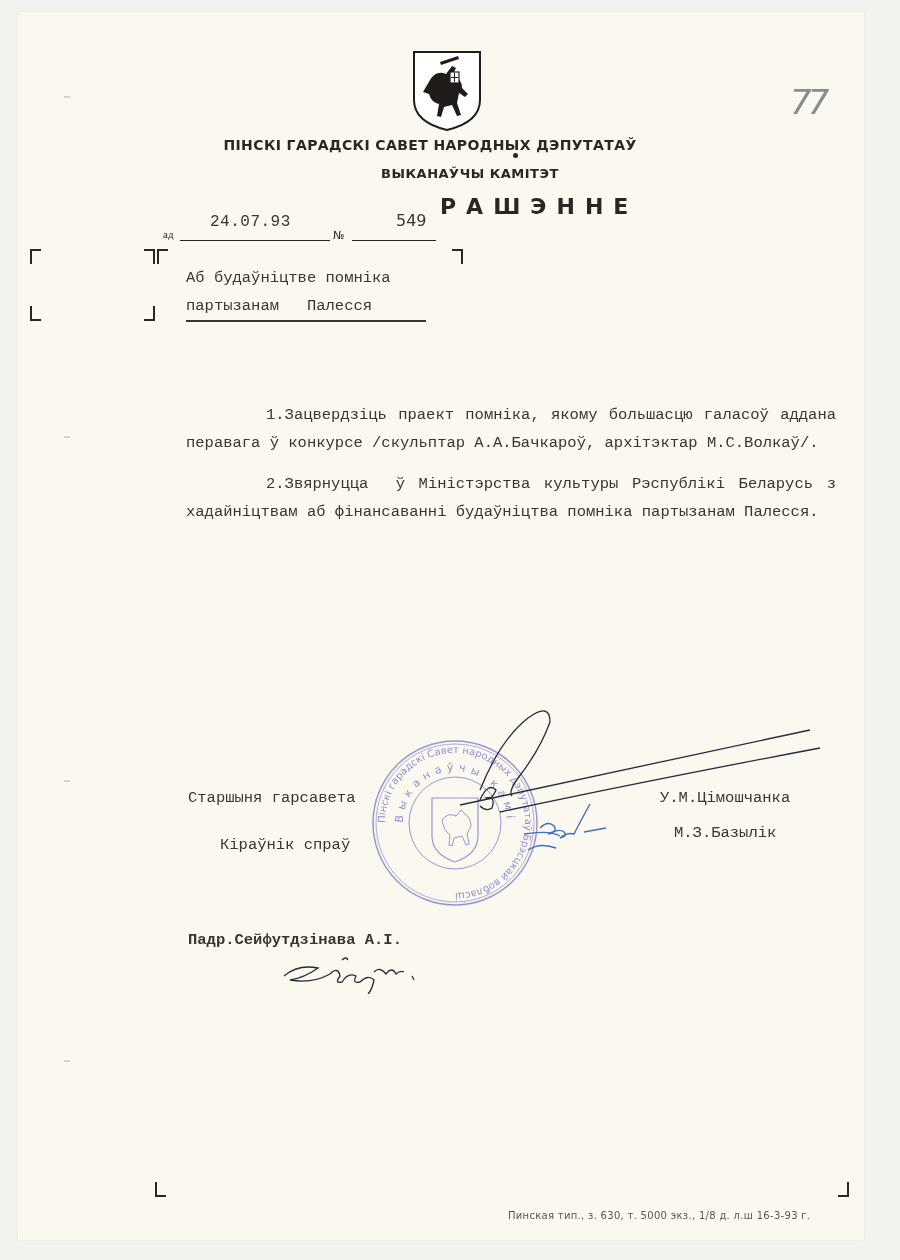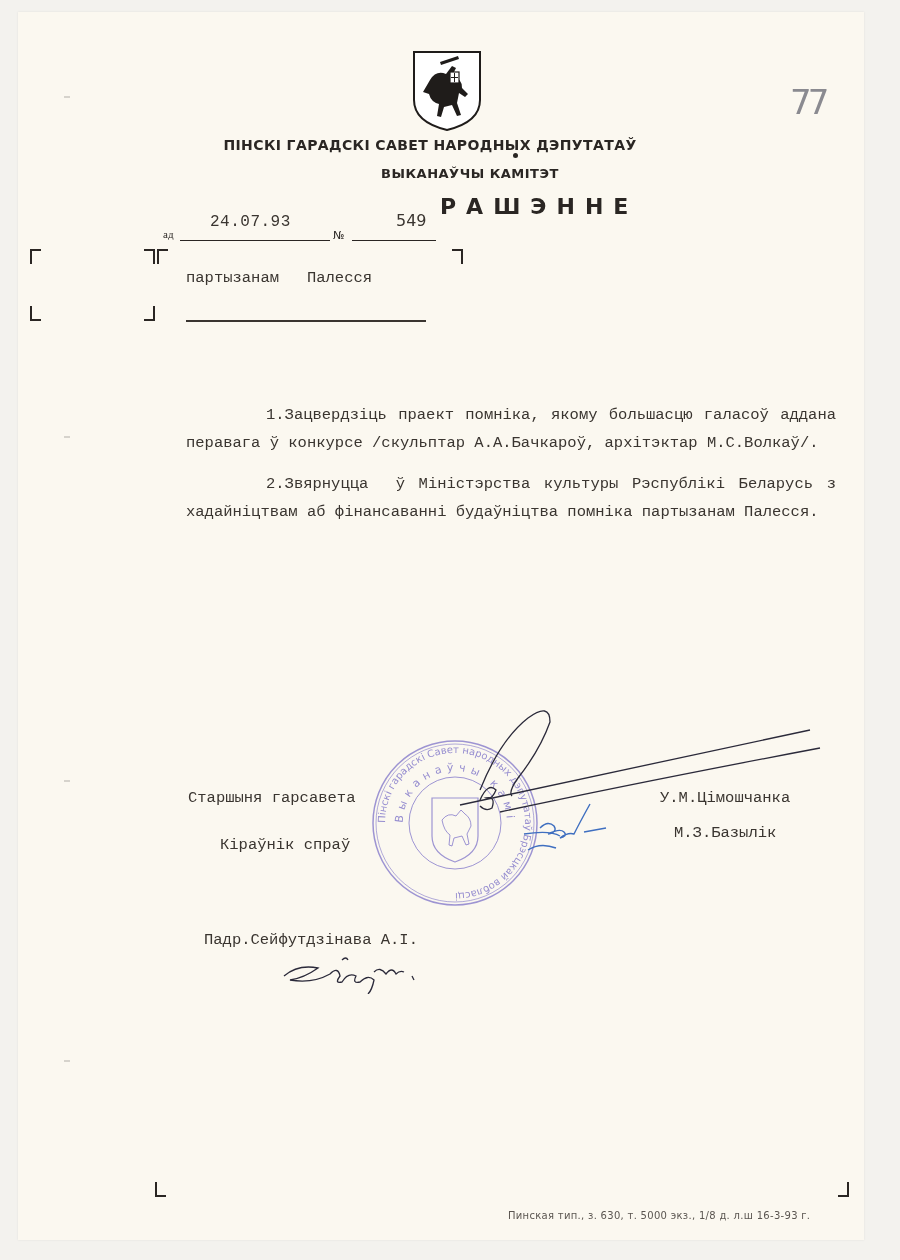--- a/index.html
+++ b/index.html
@@ -51,21 +51,21 @@
   .sig-row { font-size: 15.5px; color: #3a3530; }
   .pen { stroke: #2b2a3a; fill: none; stroke-width: 1.3; }
   .pen-blue { stroke: #3f6fc0; fill: none; stroke-width: 1.4; }
   .stamp { left: 370px; top: 738px; width: 170px; height: 170px; }
   .stamp-ink { stroke: #7d73c8; fill: none; opacity: 0.75; }
   .stamp-text { fill: #7d73c8; opacity: 0.8; font-family: "DejaVu Sans", sans-serif; font-size: 10px; }
   .footer {
     left: 508px; top: 1210px; font-family: "DejaVu Sans", sans-serif; font-size: 10px;
     color: #5a5550; letter-spacing: 0.3px;
   }
-  .pageno { left: 790px; top: 82px; font-family: "DejaVu Sans", sans-serif; font-size: 34px; color: #8a8a90; letter-spacing: -4px; }
+  .pageno { left: 790px; top: 82px; font-family: "DejaVu Sans", sans-serif; font-style: italic; font-size: 34px; color: #8a8a90; letter-spacing: -4px; }
   .edge-mark { position: absolute; width: 6px; height: 2px; background: #d6d3cc; }
 </style>
 </head>
 <body>
 
 <div class="sheet"></div>
 
 <div class="abs pageno">77</div>
 
 <svg class="abs crest" viewBox="0 0 70 82">
@@ -91,20 +91,21 @@
 <div class="bracket" style="left:30px;top:249px;border-top-width:2px;border-left-width:2px;"></div>
 <div class="bracket" style="left:30px;top:306px;border-bottom-width:2px;border-left-width:2px;"></div>
 <div class="bracket" style="left:144px;top:249px;border-top-width:2px;border-right-width:2px;"></div>
 <div class="bracket" style="left:157px;top:249px;border-top-width:2px;border-left-width:2px;"></div>
 <div class="bracket" style="left:144px;top:306px;border-bottom-width:2px;border-right-width:2px;"></div>
 <div class="bracket" style="left:452px;top:249px;border-top-width:2px;border-right-width:2px;"></div>
 <div class="bracket" style="left:155px;top:1182px;border-bottom-width:2px;border-left-width:2px;"></div>
 <div class="bracket" style="left:838px;top:1182px;border-bottom-width:2px;border-right-width:2px;"></div>
 
 <div class="abs subject">
+  <div>Аб будаўніцтве помніка</div>
   <div style="white-space:pre">партызанам   Палесся</div>
 </div>
 <div class="abs subject-underline"></div>
 
 <div class="abs body">
   <p>1.Зацвердзіць праект помніка, якому большасцю галасоў аддана перавага ў конкурсе /скульптар А.А.Бачкароў, архітэктар М.С.Волкаў/.</p>
   <p style="white-space:pre-wrap">2.Звярнуцца  ў Міністэрства культуры Рэспублікі Беларусь з хадайніцтвам аб фінансаванні будаўніцтва помніка партызанам Палесся.</p>
 </div>
 
 <svg class="abs stamp" viewBox="0 0 170 170">
@@ -131,21 +132,21 @@
   <path class="pen-blue" d="M4 44 Q30 40 40 46 M20 38 q8 -8 14 -2 q4 6 -6 8 q12 -6 16 -2 q4 4 -4 6 q8 -6 14 -4 q6 -12 16 -30"></path>
   <path class="pen-blue" d="M64 42 L86 38"></path>
   <path class="pen-blue" d="M8 60 Q20 52 36 58"></path>
 </svg>
 
 <div class="abs sig-row" style="left:188px;top:789px;">Старшыня гарсавета</div>
 <div class="abs sig-row" style="left:660px;top:789px;">У.М.Цімошчанка</div>
 <div class="abs sig-row" style="left:220px;top:836px;">Кіраўнік спраў</div>
 <div class="abs sig-row" style="left:674px;top:824px;">М.З.Базылік</div>
 
-<div class="abs sig-row" style="left:204px;top:931px;">Падр.Сейфутдзінава А.І.</div>
+<div class="abs sig-row" style="left:188px;top:931px;font-weight:bold;">Падр.Сейфутдзінава А.І.</div>
 <svg class="abs" style="left:278px;top:950px;" width="150" height="44" viewBox="0 0 150 44">
   <path class="pen" d="M6 26 Q20 14 40 18 Q26 28 12 30 Q34 34 52 24 q8 -8 10 2 q-6 8 2 6 q6 -10 14 -6 q-4 8 4 6 q8 -8 14 -2 q-2 10 -6 14 M96 22 q6 -6 12 2 q6 -8 10 0 q4 -4 8 -2 M134 26 l2 4"></path>
   <path class="pen" d="M64 10 q4 -4 6 0"></path>
 </svg>
 
 <div class="edge-mark" style="left:64px;top:96px;"></div>
 <div class="edge-mark" style="left:64px;top:436px;"></div>
 <div class="edge-mark" style="left:64px;top:780px;"></div>
 <div class="edge-mark" style="left:64px;top:1060px;"></div>
 

